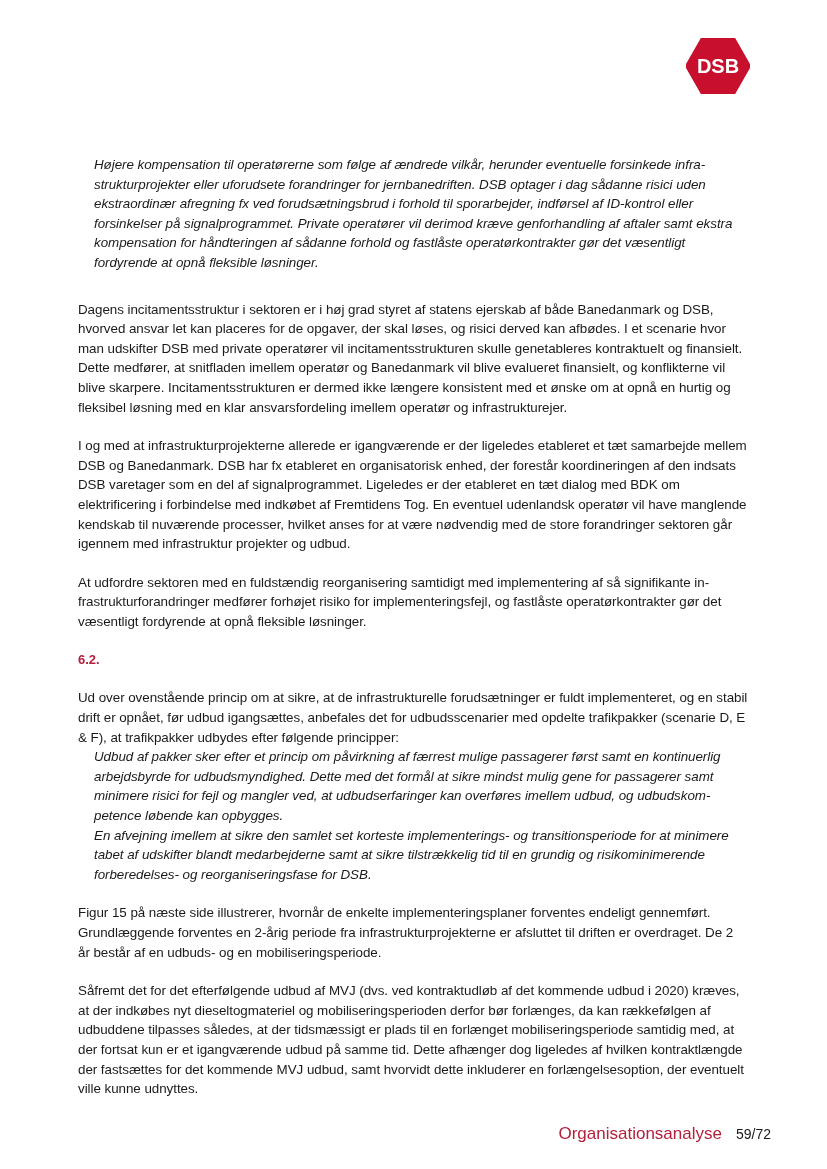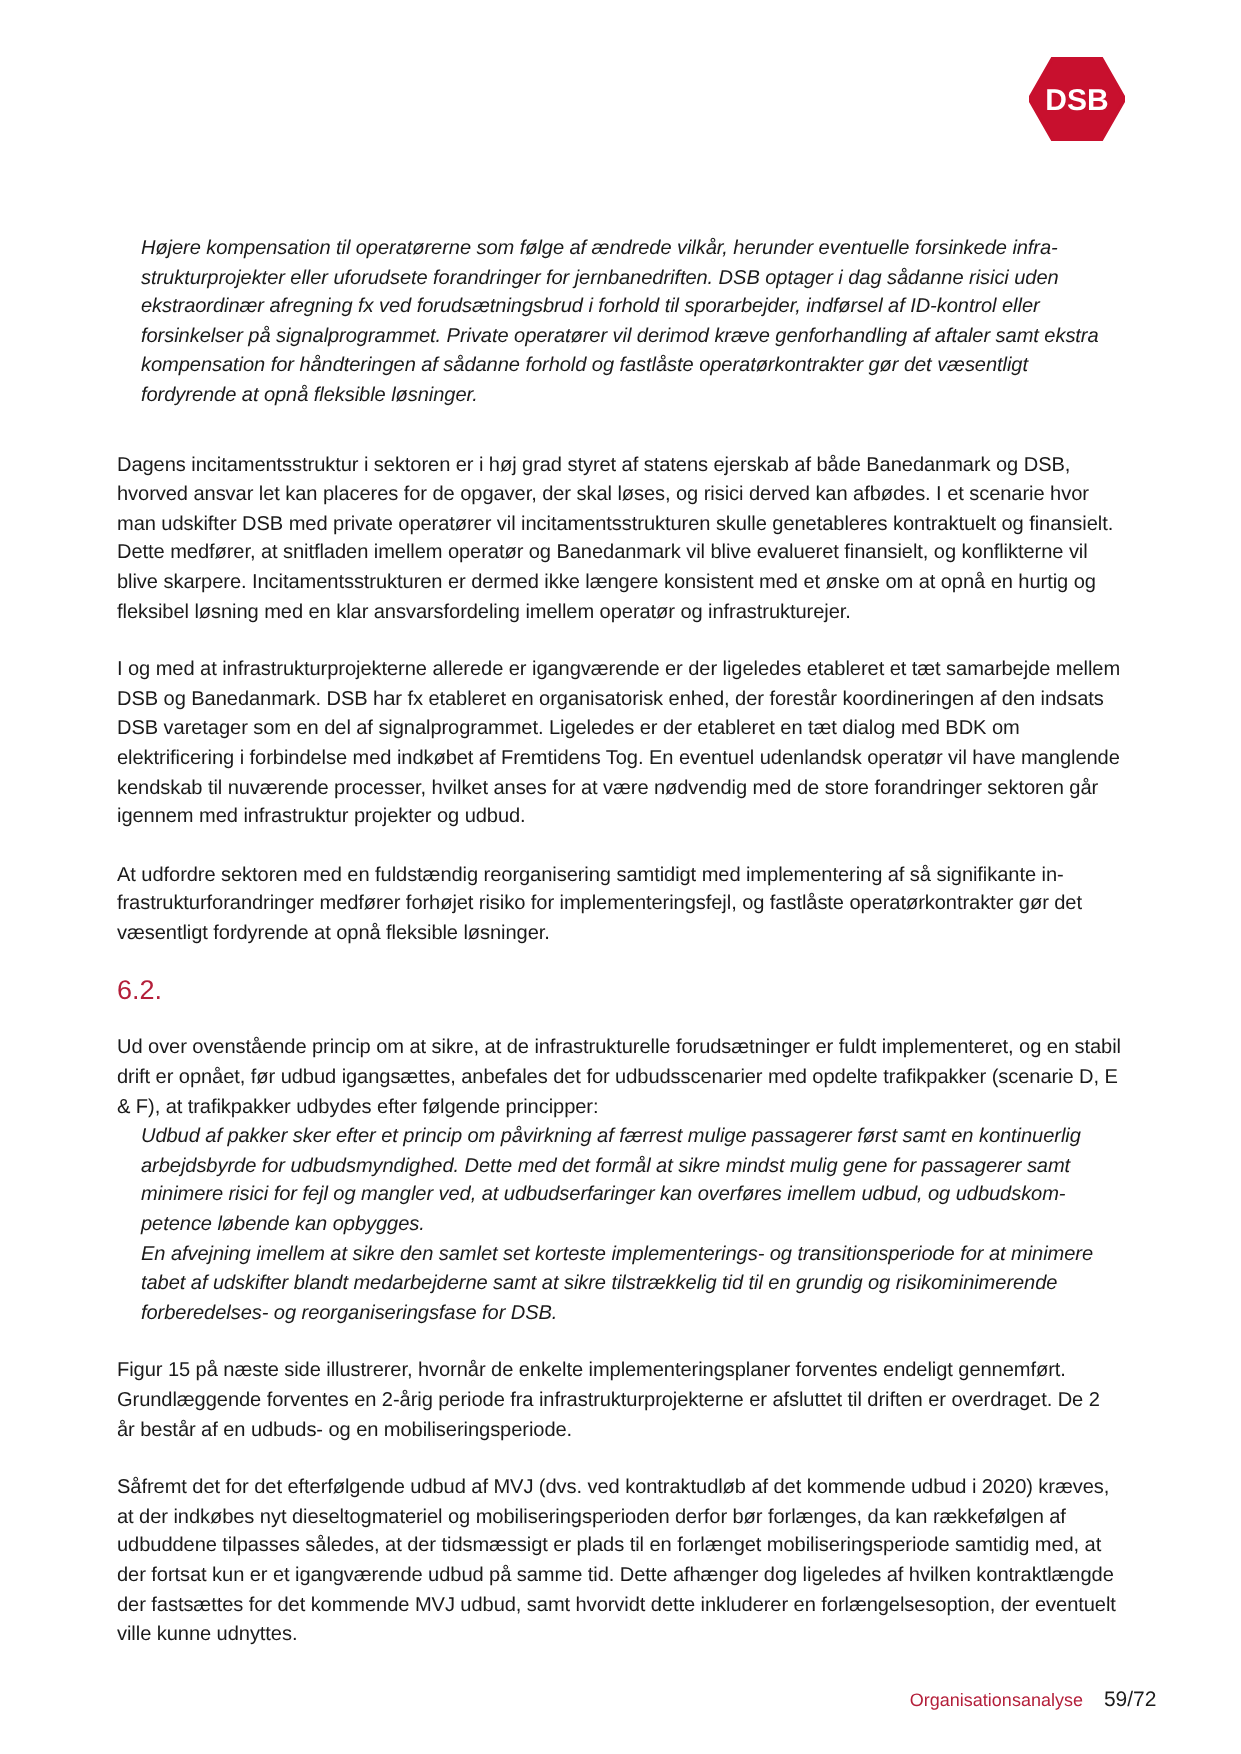--- a/index.html
+++ b/index.html
@@ -38,37 +38,37 @@
     }
     .indent {
       padding-left: 16px;
       font-style: italic;
     }
     .gap { margin-top: 19px; }
     .heading {
       margin-top: 20px;
       margin-bottom: 19px;
       color: #b41f3a;
-      font-weight: normal;
-      font-size: 18px;
+      font-weight: bold;
+      font-size: 13px;
       line-height: 18px;
       display: flex;
     }
     .heading .num { width: 58px; display: inline-block; }
     .footer {
       position: absolute;
       right: 56px;
       top: 1124px;
       display: flex;
       align-items: baseline;
       gap: 14px;
     }
     .footer .doc {
       color: #b41f3a;
-      font-size: 12px;
+      font-size: 17px;
     }
     .footer .page {
       color: #1a1a1a;
       font-size: 14px;
       font-weight: normal;
     }
   </style>
 </head>
 <body>
 

